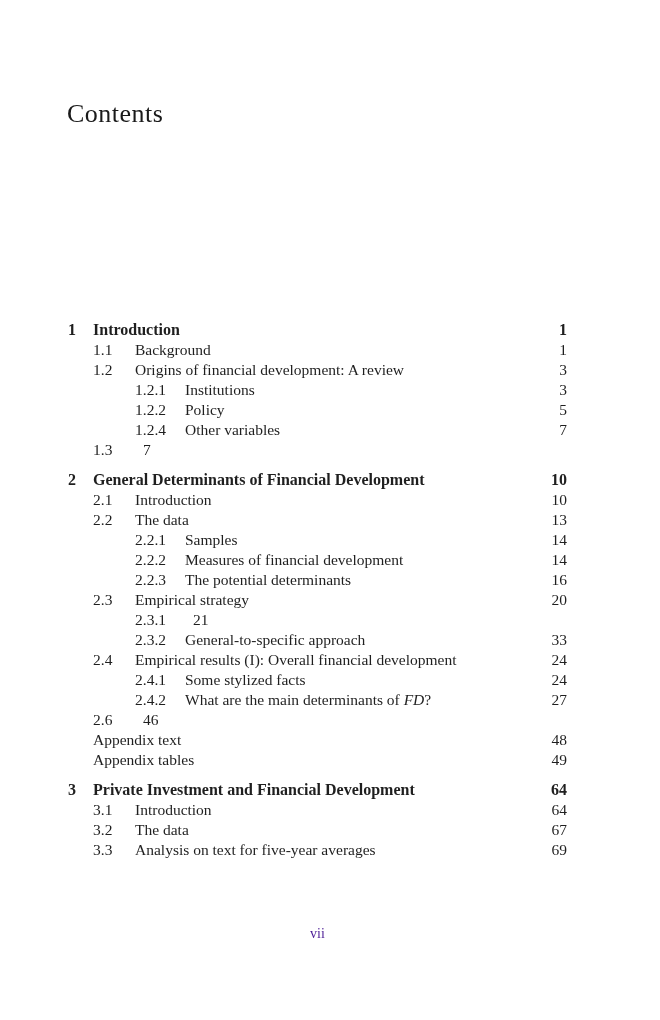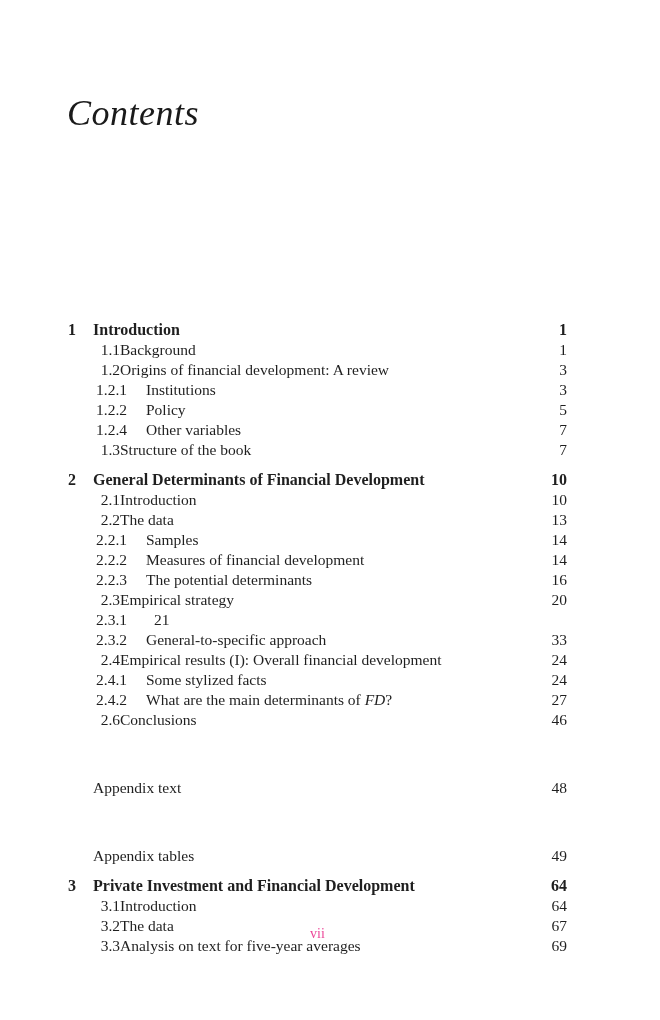--- a/index.html
+++ b/index.html
@@ -12,26 +12,25 @@
     width: 660px;
     height: 1020px;
     background: #ffffff;
     font-family: "Liberation Serif", "DejaVu Serif", serif;
     color: #1f1f1f;
     overflow: hidden;
   }
   .doc-title {
     position: absolute;
     left: 67px;
-    top: 68px;
-    font-size: 36px;
+    top: 82px;
+    font-size: 26px;
     font-weight: 400;
     letter-spacing: 0.5px;
     color: #1a1a1a;
-    font-style: italic;
   }
   .toc {
     position: absolute;
     left: 68px;
     top: 320px;
     width: 499px;
   }
   .chapter {
     margin-top: 10px;
   }
@@ -46,32 +45,32 @@
     white-space: nowrap;
   }
   .row .num  { flex: 0 0 auto; }
   .row .title{ flex: 1 1 auto; overflow: hidden; }
   .row .pg   { flex: 0 0 auto; margin-left: 8px; text-align: right; }
   .chapter-head {
     font-weight: bold;
     font-size: 16px;
   }
   .chapter-head .num { width: 25px; }
-  .section .num    { margin-left: 10px; width: 42px; text-align: right; }
-  .subsection .num { margin-left: 28px; width: 50px; }
-  .appendix .title { margin-left: 25px; margin-top: 48px; }
+  .section .num    { margin-left: 25px; width: 42px; }
+  .subsection .num { margin-left: 67px; width: 50px; }
+  .appendix .title { margin-left: 25px; }
   .title em { font-style: italic; }
   .footer {
     position: absolute;
     left: 68px;
     top: 926px;
     width: 499px;
     text-align: center;
     font-size: 14px;
-    color: #ec4899;
+    color: #4c1d95;
   }
 </style>
 </head>
 <body>
 
 <div class="page">
   <h1 class="doc-title">Contents</h1>
   <div class="toc">
       <div class="chapter">
         <div class="row chapter-head">
@@ -99,21 +98,20 @@
           <span class="title">Policy</span>
           <span class="pg">5</span>
         </div>
         <div class="row subsection">
           <span class="num">1.2.4</span>
           <span class="title">Other variables</span>
           <span class="pg">7</span>
         </div>
         <div class="row section">
           <span class="num">1.3</span>
-          <span class="title">Structure of the book</span>
           <span class="pg">7</span>
         </div>
       </div>
       <div class="chapter">
         <div class="row chapter-head">
           <span class="num">2</span>
           <span class="title">General Determinants of Financial Development</span>
           <span class="pg">10</span>
         </div>
         <div class="row section">
@@ -165,21 +163,20 @@
           <span class="title">Some stylized facts</span>
           <span class="pg">24</span>
         </div>
         <div class="row subsection">
           <span class="num">2.4.2</span>
           <span class="title">What are the main determinants of <em>FD</em>?</span>
           <span class="pg">27</span>
         </div>
         <div class="row section">
           <span class="num">2.6</span>
-          <span class="title">Conclusions</span>
           <span class="pg">46</span>
         </div>
         <div class="row appendix">
           <span class="title">Appendix text</span>
           <span class="pg">48</span>
         </div>
         <div class="row appendix">
           <span class="title">Appendix tables</span>
           <span class="pg">49</span>
         </div>

